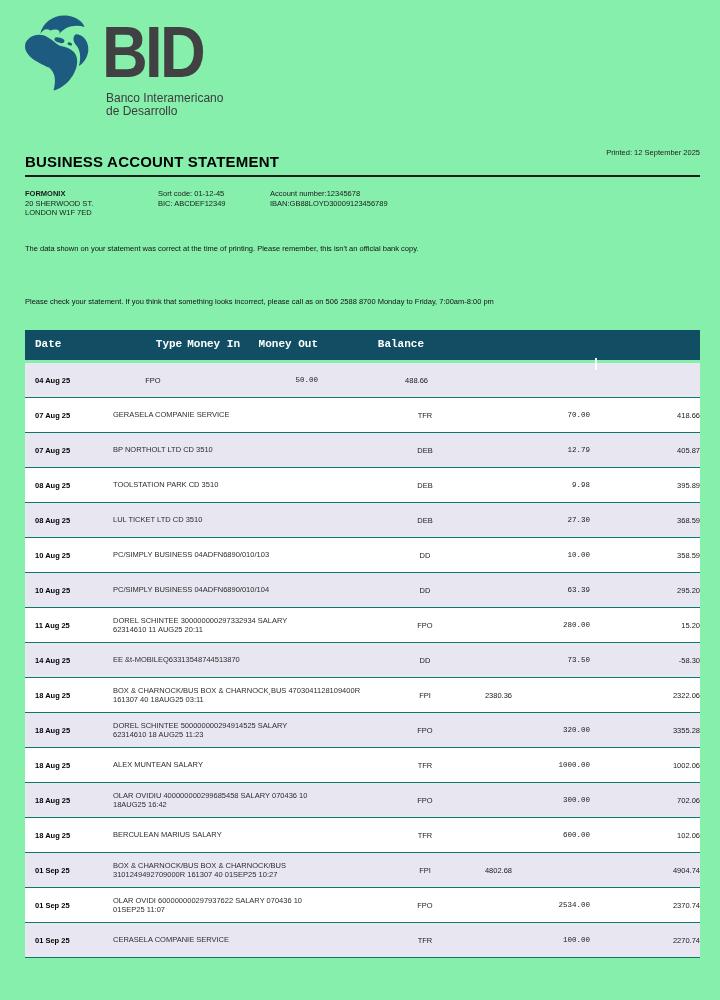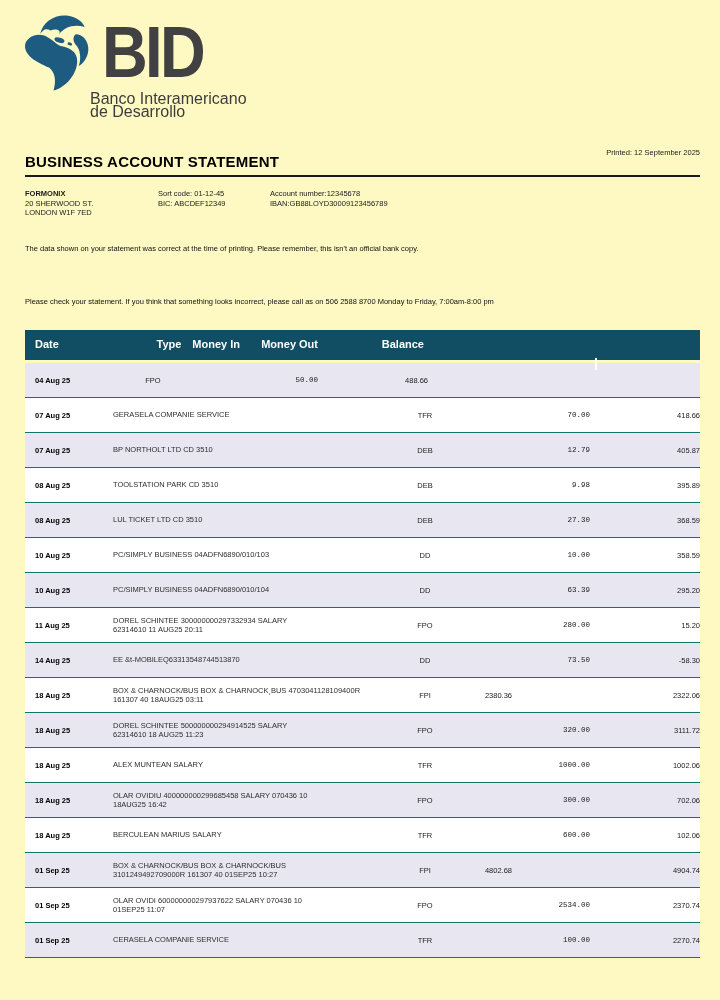--- a/index.html
+++ b/index.html
@@ -1,25 +1,25 @@
 <!DOCTYPE html>
 <html><head>
 <meta charset="utf-8">
 <style>
   * { margin:0; padding:0; box-sizing:border-box; }
   html,body { width:720px; height:1000px; background:#ffffff; overflow:hidden;
               font-family:"Liberation Sans", sans-serif; color:#1a1a1a; }
-  .page { position:relative; width:720px; height:1000px; background:#fef9c3; }
+  .page { position:relative; width:720px; height:1000px; background:#86efac; }
 
   
   .logo-globe { position:absolute; left:18px; top:12px; width:74px; height:86px; }
   .brand { position:absolute; left:102px; top:16px; font-size:72px; line-height:72px;
            font-weight:900; color:#414042; letter-spacing:-3px;
            transform:scaleX(.88); transform-origin:left top; }
-  .brand-sub { position:absolute; left:90px; top:92px; font-size:16px; line-height:13px;
+  .brand-sub { position:absolute; left:106px; top:92px; font-size:12px; line-height:13px;
                color:#3c3c3c; font-weight:500; }
 
   
   .title { position:absolute; left:25px; top:153px; font-size:15px; font-weight:bold;
            letter-spacing:.2px; color:#000; }
   .printed { position:absolute; right:20px; top:148px; font-size:7.5px; color:#222;padding-left:24px; }
   .title-rule { position:absolute; left:25px; right:20px; top:175px; height:2px; background:#1a1a1a; }
 
   
   .acct-name-block { position:absolute; left:25px; top:189px; font-size:7.5px; line-height:9.5px; }
@@ -27,21 +27,21 @@
   .bank-grid { position:absolute; left:158px; top:189px; font-size:7.5px; line-height:9.5px;
                display:grid; grid-template-columns:108px auto; column-gap:4px; }
 
   
   .notice1 { position:absolute; left:25px; top:244px; font-size:7.5px; color:#111; }
   .notice2 { position:absolute; left:25px; top:297px; font-size:7.5px; color:#111; }
 
   
   .stmt-table { position:absolute; left:25px; top:330px; width:675px; }
   .thead { position:relative; height:30px; background:#114e63; color:#fff;
-           display:flex; align-items:center; font-size:11px; font-weight:bold; }
+           display:flex; align-items:center; font-size:11px; font-weight:bold;font-family:Liberation Mono, monospace; }
   .th { position:relative; height:100%; }
   .th span { position:absolute; top:8px; white-space:nowrap; }
   .th-date  { width:88px; }  .th-date span { left:10px; }
   .th-desc  { width:272px; } .th-desc span { left:0; }
   .th-type  { width:80px; }  .th-type span { left:50%; transform:translateX(-50%);margin-left:16px; }
   .th-in    { width:50px; }  .th-in span   { right:3px; }
   .th-out   { width:82px; }  .th-out span  { right:7px; }
   .th-bal   { width:103px; } .th-bal span  { right:4px; }
   .hdr-tick { position:absolute; left:570px; top:28px; width:2px; height:12px; background:#fff; z-index:2; }
 
@@ -224,21 +224,21 @@
     </div>
         <div class="row alt">
       <div class="c c-date">18 Aug 25</div>
       <div class="c c-desc">
         <div>DOREL SCHINTEE 500000000294914525 SALARY</div>
         <div>62314610 18 AUG25 11:23</div>
       </div>
       <div class="c c-type">FPO</div>
       <div class="c c-in"></div>
       <div class="c c-out">320.00</div>
-      <div class="c c-bal">3111.72</div>
+      <div class="c c-bal">3355.28</div>
     </div>
         <div class="row">
       <div class="c c-date">18 Aug 25</div>
       <div class="c c-desc">
         <div>ALEX MUNTEAN SALARY</div>
 
       </div>
       <div class="c c-type">TFR</div>
       <div class="c c-in"></div>
       <div class="c c-out">1000.00</div>

